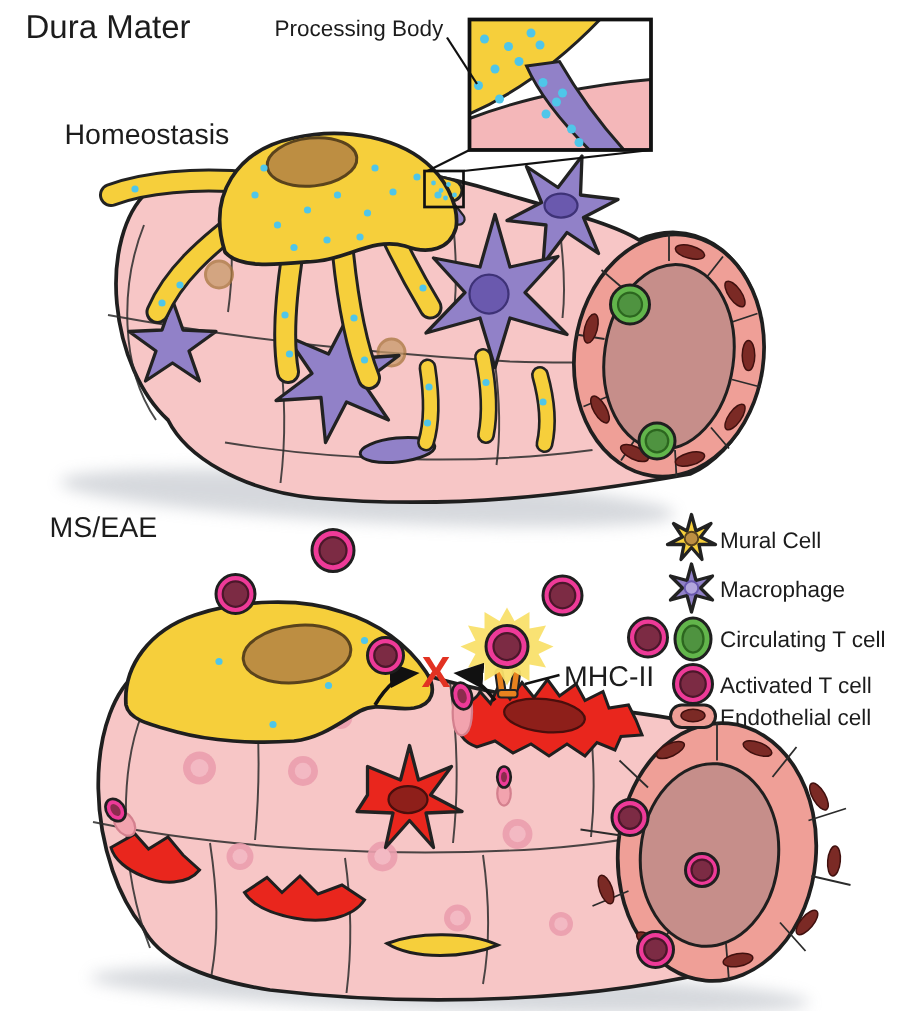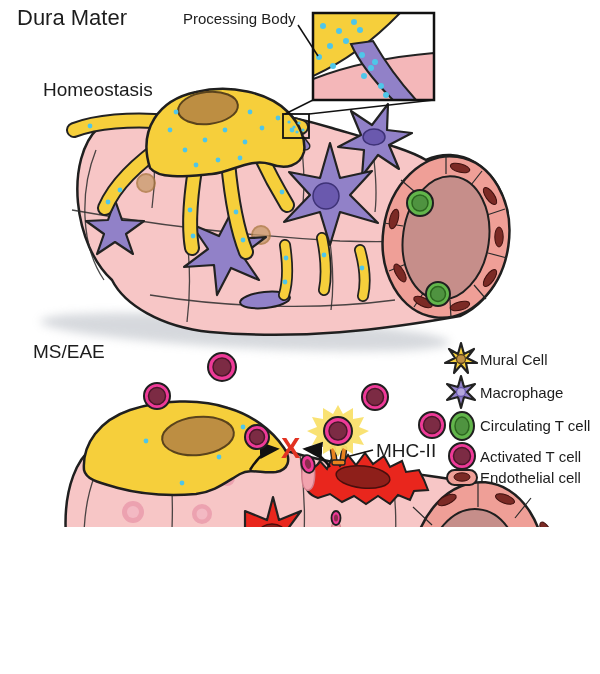--- a/index.html
+++ b/index.html
@@ -1,16 +1,16 @@
 <!DOCTYPE html>
 <html><head>
 <meta charset="utf-8">
 <style>
   html,body{margin:0;padding:0;background:#fff;}
-  #fig{position:relative;width:600px;height:527px;background:#ffffff;overflow:hidden;
+  #fig{position:relative;width:600px;height:674px;background:#ffffff;overflow:hidden;
        font-family:"Liberation Sans",sans-serif;}
   svg{display:block;}
   text{font-family:"Liberation Sans",sans-serif;fill:#1c1c1c;}
   .title{font-size:22px;}
   .seclabel{font-size:19px;}
   .small{font-size:15px;}
   .legend{font-size:15px;}
   .xmark{font-size:29px;font-weight:bold;fill:#e23222;}
   .outline{stroke:#1f1f1f;}
   .brick{stroke:#2b2b2b;stroke-width:1.3;fill:none;opacity:.85;}

